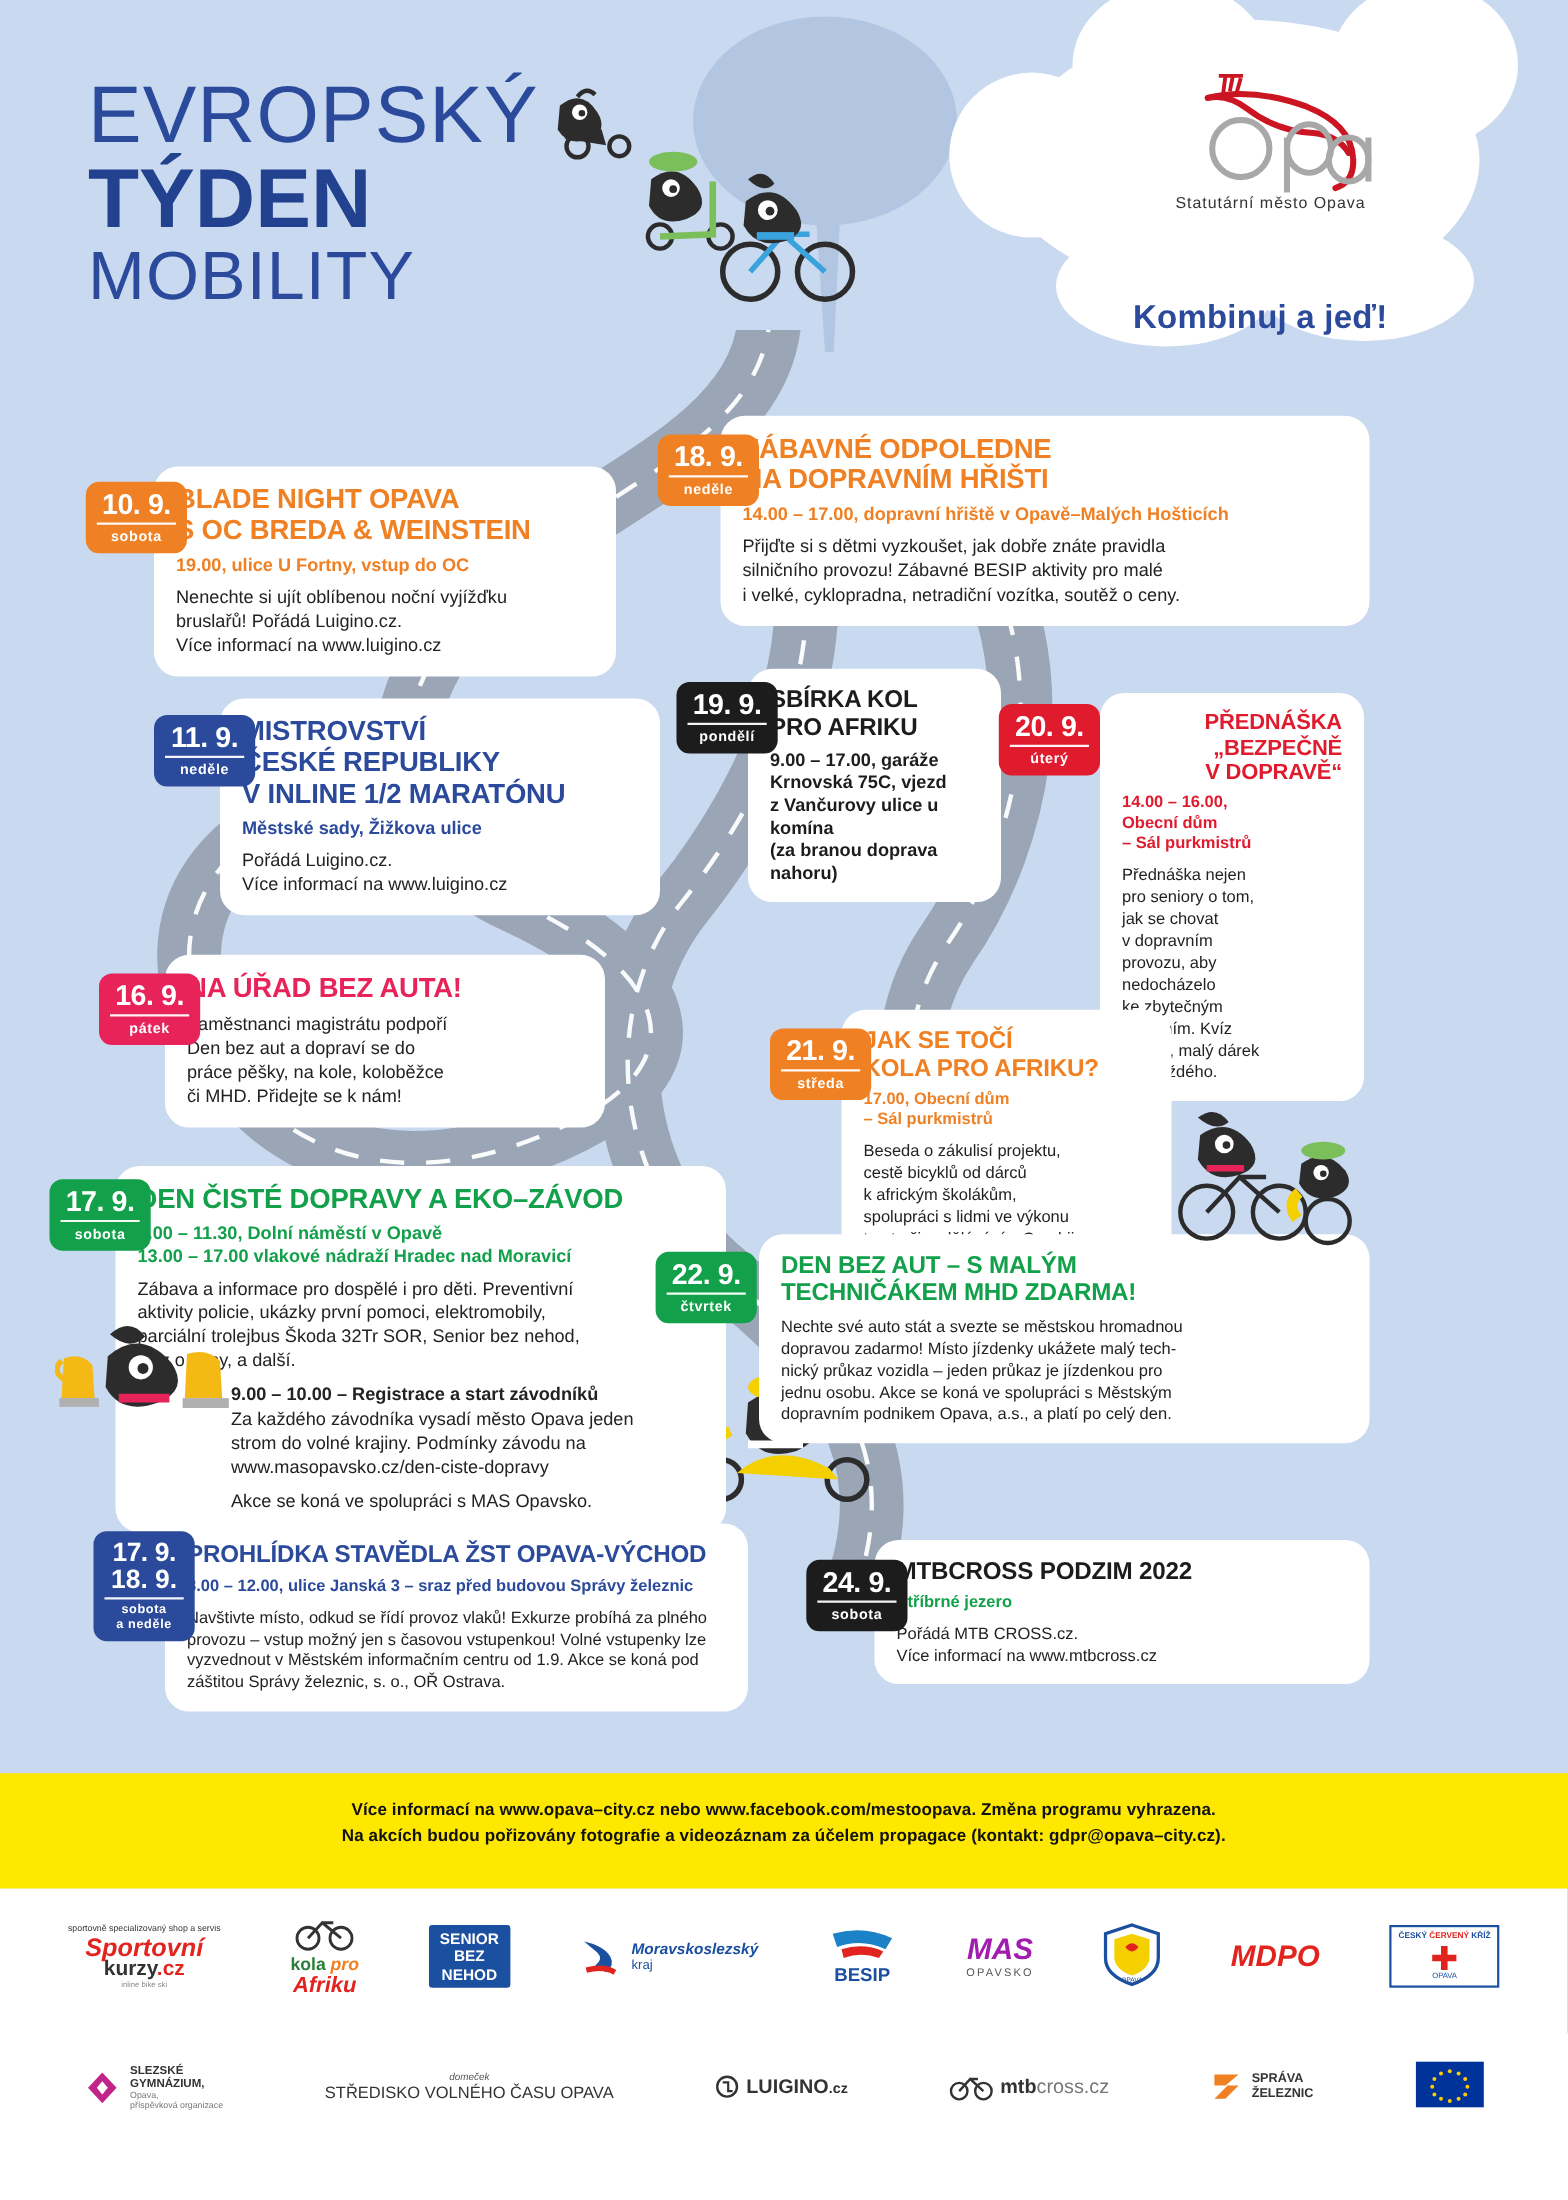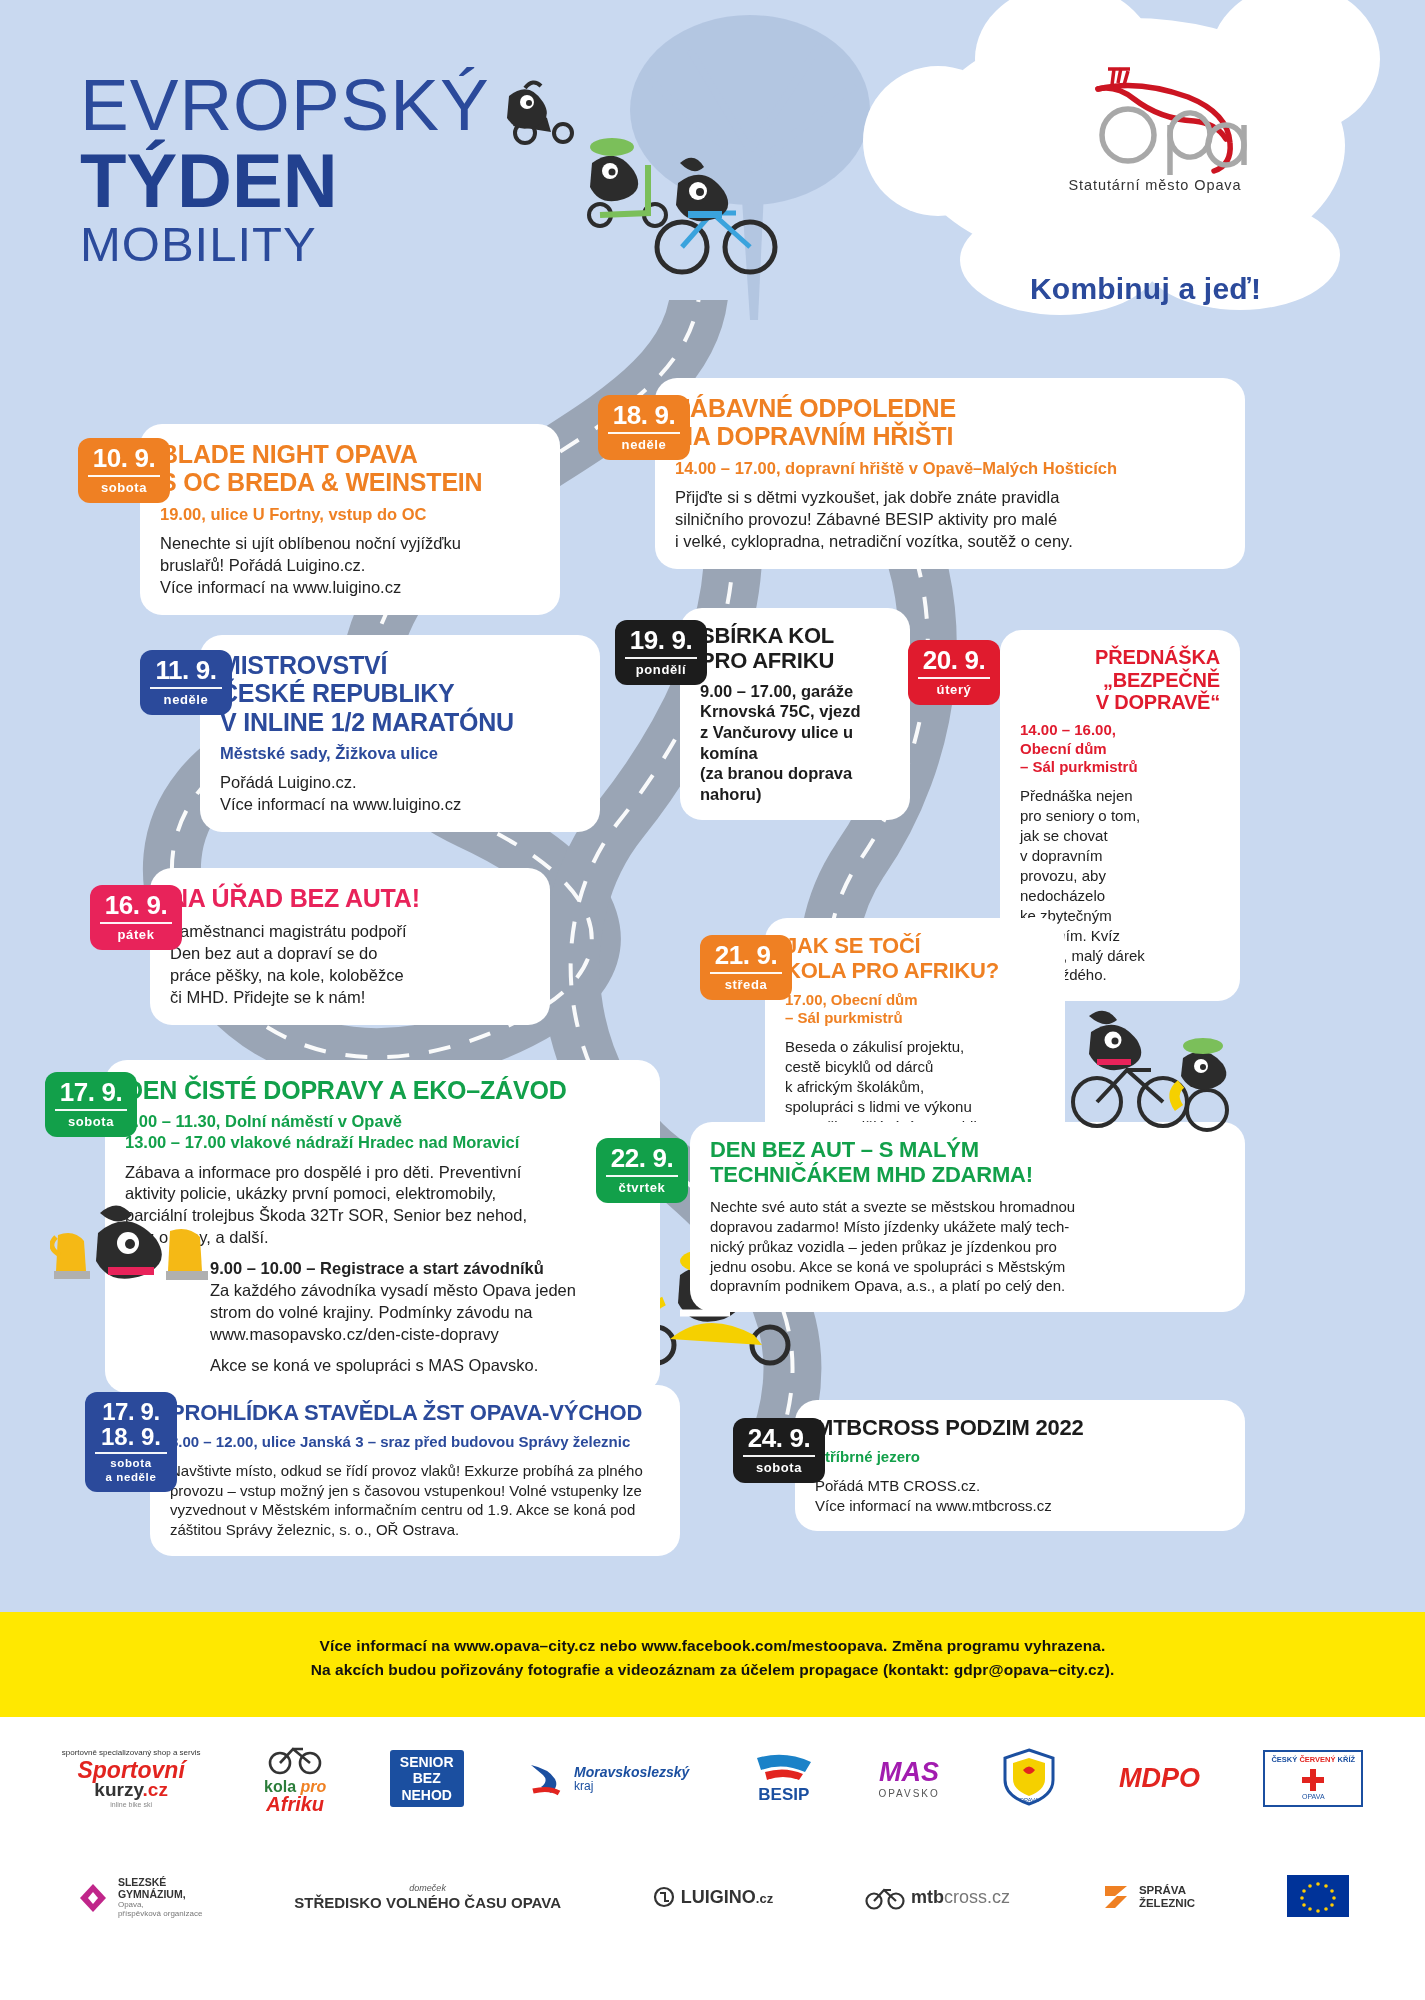--- a/index.html
+++ b/index.html
@@ -37,21 +37,21 @@
 
   
   .headline { position: absolute; left: 80px; top: 68px; z-index: 6; }
   .headline .l1 {
     font-size: 73px; letter-spacing: 1px; color: #2b4a9b; font-weight: 400; line-height: 1.02;
   }
   .headline .l2 {
     font-size: 76px; letter-spacing: 0px; color: #22418f; font-weight: 700; line-height: 1.02;
   }
   .headline .l3 {
-    font-size: 49px; letter-spacing: 1px; color: #2b4a9b; font-weight: 400; line-height: 1.02;
+    font-size: 62px; letter-spacing: 1px; color: #2b4a9b; font-weight: 400; line-height: 1.02;
   }
 
   
   .logo-wrap { position: absolute; left: 1015px; top: 63px; width: 280px; z-index: 7; text-align:center; }
   .logo-bird { width: 250px; height: 120px; display:block; margin: 0 auto; }
   .logo-sub {
     font-size: 14.5px; color: #333; letter-spacing: .9px; margin-top: -6px;
   }
   .slogan {
     position: absolute; left: 1030px; top: 272px; z-index: 7;
@@ -439,21 +439,21 @@
           <path d="M4 18 L17 4 L30 18 L17 32 Z" fill="#c0268a"></path>
           <path d="M12 18 L17 12 L22 18 L17 24 Z" fill="#fff"></path>
         </svg>
         <div style="text-align:left;">
           <div style="font-size:10.5px;font-weight:700;color:#333;">SLEZSKÉ<br>GYMNÁZIUM,</div>
           <div style="font-size:8px;color:#777;">Opava,<br>příspěvková organizace</div>
         </div>
       </div>
       <div class="slogo">
         <div style="font-size:9px;color:#555;font-style:italic;">domeček</div>
-        <div style="font-size:15px;font-weight:700;color:#333;">STŘEDISKO VOLNÉHO ČASU OPAVA</div>
+        <div style="font-size:15px;font-weight:400;color:#333;">STŘEDISKO VOLNÉHO ČASU OPAVA</div>
       </div>
       <div class="slogo" style="display:flex;align-items:center;gap:6px;">
         <svg width="22" height="22" viewBox="0 0 22 22">
           <circle cx="11" cy="11" r="9" fill="none" stroke="#333" stroke-width="2.2"></circle>
           <path d="M7 7 h5 v8 h4" stroke="#333" stroke-width="2" fill="none"></path>
         </svg>
         <div style="font-size:18px;font-weight:700;color:#333;">LUIGINO<span style="font-size:13px">.cz</span></div>
       </div>
       <div class="slogo" style="display:flex;align-items:center;gap:6px;">
         <svg width="40" height="26" viewBox="0 0 40 26">

